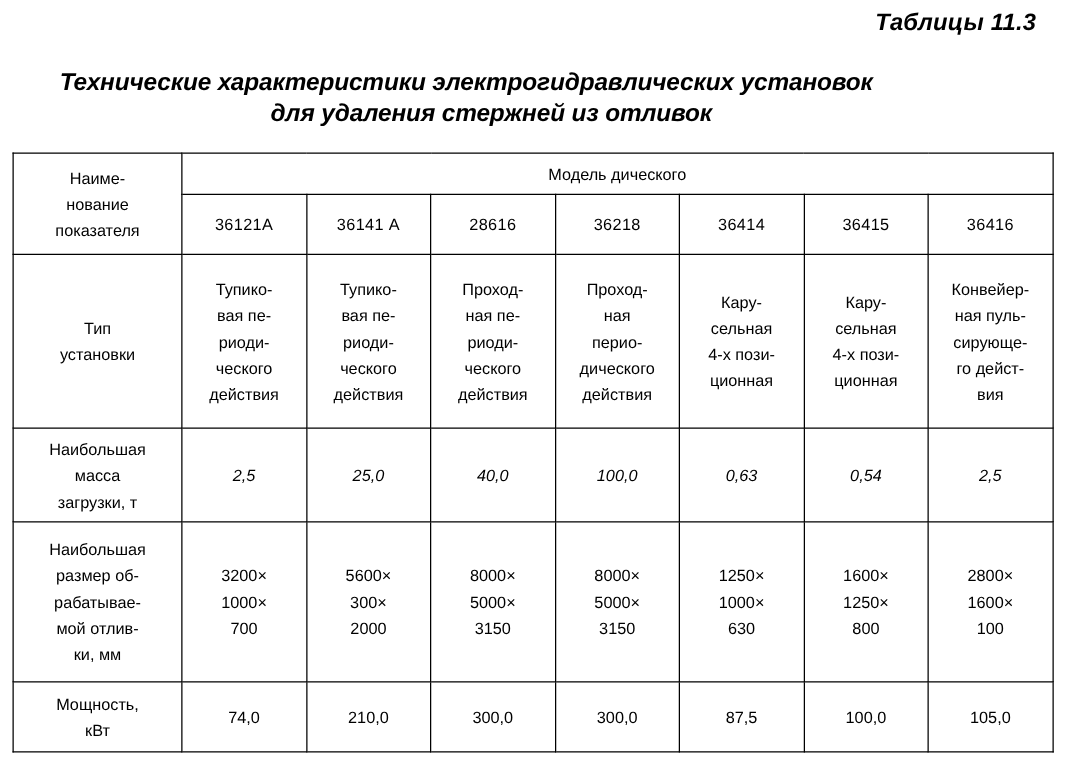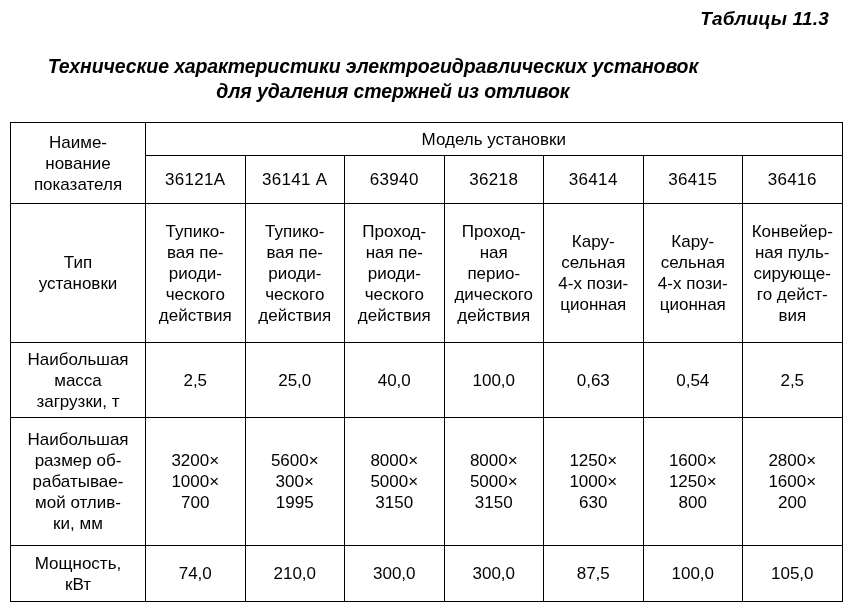--- a/index.html
+++ b/index.html
@@ -62,21 +62,21 @@
     width: 832px;
     table-layout: fixed;
     background: #ffffff;
   }
 
   table.spec th,
   table.spec td {
     border: 1.6px solid #000000;
     text-align: center;
     vertical-align: middle;
-    font-size: 17px;
+    font-size: 13px;
     line-height: 21px;
     font-weight: normal;
     padding: 1px 2px;
     word-break: keep-all;
     overflow: hidden;
   }
 
   
   col.c-name  { width: 135px; }
   col.c-model { width: 99.5px; }
@@ -89,21 +89,21 @@
   .r-power td             { height: 53px; }
 
   .cell-lines { display: block; }
   .cell-lines .ln { display: block; white-space: nowrap; }
 
   .name-cell { line-height: 21px; }
   .type-cell { line-height: 23px; font-size: 16.5px; }
   .size-cell { line-height: 23px; }
   .models-cell { font-size: 17.5px; letter-spacing: 0.3px; }
   .group-cell { font-size: 18px; }
-  .mass-cell { font-size: 17.5px; }
+  .mass-cell { font-size: 17.5px; font-style: italic; }
   .power-cell { font-size: 17.5px; }
 </style>
 </head>
 <body>
 
 <div class="page">
 
   <div class="table-number">Таблицы 11.3</div>
 
   <div class="doc-title">
@@ -125,26 +125,26 @@
       </colgroup>
       <thead>
         <tr class="r-head1">
           <th class="name-cell" rowspan="2">
             <span class="cell-lines">
                 <span class="ln">Наиме-</span>
                 <span class="ln">нование</span>
                 <span class="ln">показателя</span>
               </span>
           </th>
-          <th class="group-cell" colspan="7">Модель установки</th>
+          <th class="group-cell" colspan="7">Модель дического</th>
         </tr>
         <tr class="r-head2">
             <th class="models-cell">36121А</th>
             <th class="models-cell">36141 А</th>
-            <th class="models-cell">63940</th>
+            <th class="models-cell">28616</th>
             <th class="models-cell">36218</th>
             <th class="models-cell">36414</th>
             <th class="models-cell">36415</th>
             <th class="models-cell">36416</th>
           </tr>
       </thead>
       <tbody>
           <tr class="r-type">
             <td class="name-cell">
               <span class="cell-lines">
@@ -272,21 +272,21 @@
               <span class="cell-lines">
                 <span class="ln">3200×</span>
                 <span class="ln">1000×</span>
                 <span class="ln">700</span>
               </span>
             </td>
             <td class="size-cell">
               <span class="cell-lines">
                 <span class="ln">5600×</span>
                 <span class="ln">300×</span>
-                <span class="ln">1995</span>
+                <span class="ln">2000</span>
               </span>
             </td>
             <td class="size-cell">
               <span class="cell-lines">
                 <span class="ln">8000×</span>
                 <span class="ln">5000×</span>
                 <span class="ln">3150</span>
               </span>
             </td>
             <td class="size-cell">
@@ -307,21 +307,21 @@
               <span class="cell-lines">
                 <span class="ln">1600×</span>
                 <span class="ln">1250×</span>
                 <span class="ln">800</span>
               </span>
             </td>
             <td class="size-cell">
               <span class="cell-lines">
                 <span class="ln">2800×</span>
                 <span class="ln">1600×</span>
-                <span class="ln">200</span>
+                <span class="ln">100</span>
               </span>
             </td>
           </tr>
           <tr class="r-power">
             <td class="name-cell">
               <span class="cell-lines">
                 <span class="ln">Мощность,</span>
                 <span class="ln">кВт</span>
               </span>
             </td>

